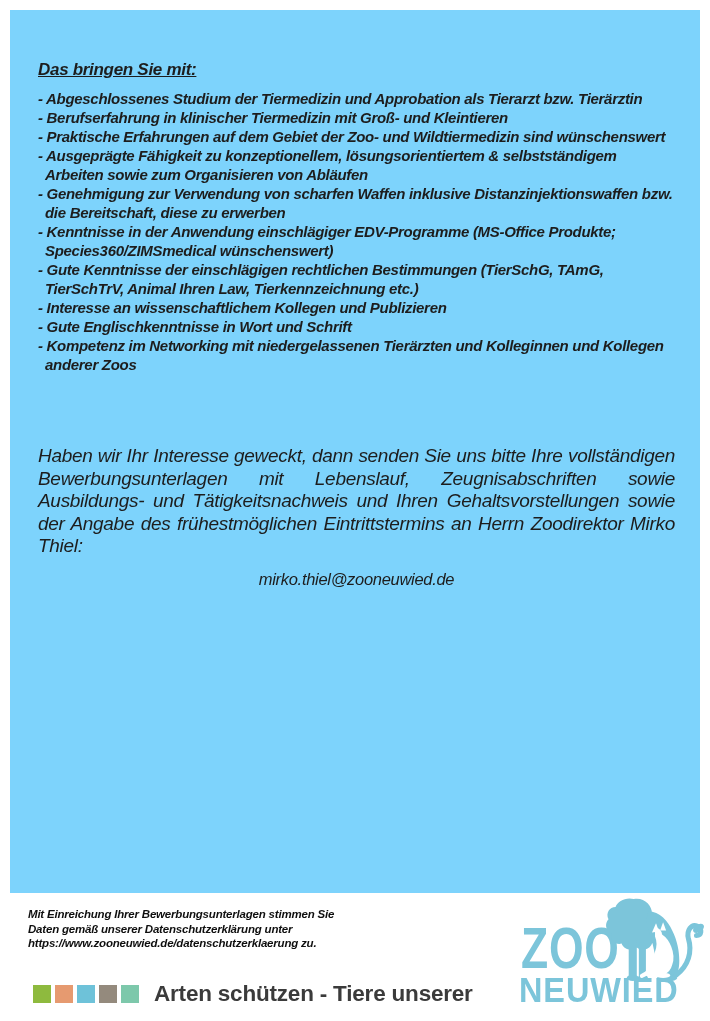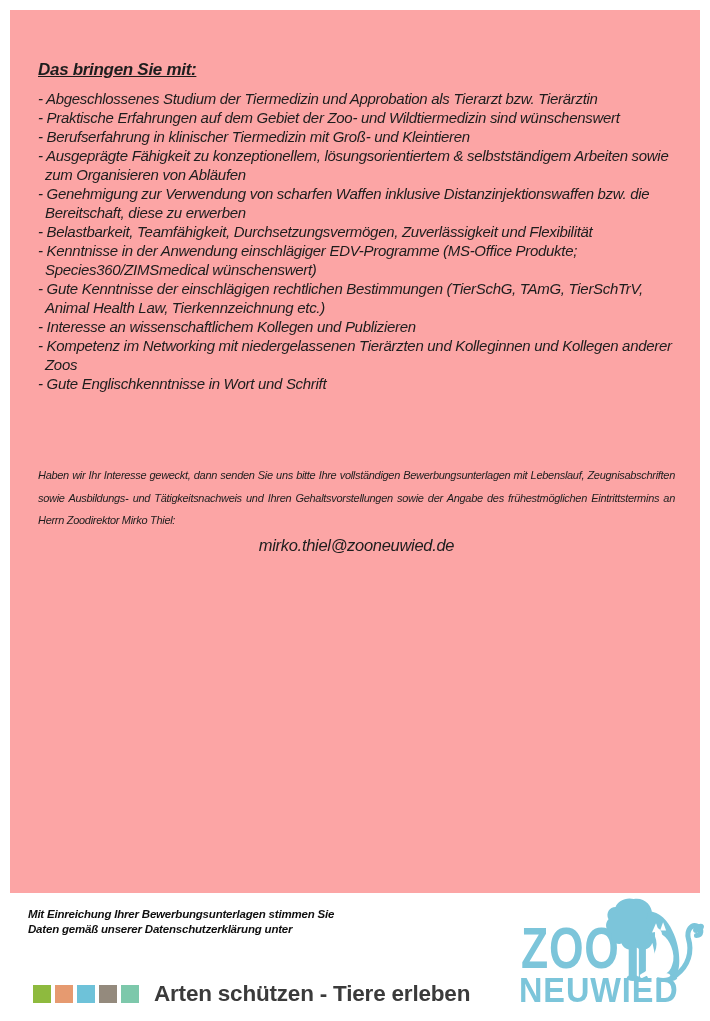--- a/index.html
+++ b/index.html
@@ -5,22 +5,22 @@
   html,body{margin:0;padding:0;background:#ffffff;}
   .page{position:relative;width:710px;height:1021px;background:#ffffff;overflow:hidden;
         font-family:"Liberation Sans",sans-serif;}
   
   .panel{position:absolute;left:10px;top:10px;width:690px;height:883px;}
   .content{position:absolute;left:28px;top:50px;width:637px;
            font-style:italic;letter-spacing:-0.3px;}
   .heading{font-size:17px;font-weight:bold;text-decoration:underline;
            margin:0 0 9px 0;}
   .req-list{margin:0;padding:0;list-style:none;font-size:15px;line-height:19px;}
-  .req-list li{padding-left:7px;text-indent:-7px;}
-  .closing{margin:71px 0 4px 0;font-size:11px;line-height:22.5px;text-align:justify;font-style:italic;}
+  .req-list li{padding-left:7px;text-indent:-7px;font-weight:bold;}
+  .closing{margin:71px 0 12px 0;font-size:19px;line-height:22.5px;text-align:justify;font-style:italic;}
   .email{text-align:center;font-size:16.5px;}
   
   .privacy{position:absolute;left:28px;top:907px;font-style:italic;font-weight:bold;
            font-size:11.5px;line-height:14.6px;color:#0f0f0f;letter-spacing:-0.2px;}
   .tagrow{position:absolute;left:33px;top:983px;display:flex;align-items:center;height:22px;}
   .squares{display:flex;}
   .square{width:18px;height:18px;margin-right:4px;}
   .tagline{margin-left:11px;font-weight:bold;font-size:22.5px;letter-spacing:-0.2px;}
   
   .logo{position:absolute;left:519px;top:893px;width:190px;height:125px;}
@@ -28,55 +28,55 @@
             transform:scaleX(0.78);transform-origin:left top;letter-spacing:1px;}
   .logo-neuwied{position:absolute;left:0px;top:80px;font-size:34.5px;font-weight:bold;line-height:1;
             transform:scaleX(0.94);transform-origin:left top;letter-spacing:1px;}
   .lion-svg{position:absolute;left:84px;top:4px;width:102px;height:87px;}
 </style>
 </head>
 <body>
 
 <div class="page">
 
-  <div class="panel" style="background: #fca5a5;">
+  <div class="panel" style="background: #7dd3fc;">
     <div class="content" style="color: rgb(29, 29, 29);">
       <h2 class="heading">Das bringen Sie mit:</h2>
       <ul class="req-list">
           <li>- Abgeschlossenes Studium der Tiermedizin und Approbation als Tierarzt bzw. Tierärztin</li>
+          <li>- Berufserfahrung in klinischer Tiermedizin mit Groß- und Kleintieren</li>
           <li>- Praktische Erfahrungen auf dem Gebiet der Zoo- und Wildtiermedizin sind wünschenswert</li>
-          <li>- Berufserfahrung in klinischer Tiermedizin mit Groß- und Kleintieren</li>
           <li>- Ausgeprägte Fähigkeit zu konzeptionellem, lösungsorientiertem &amp; selbstständigem Arbeiten sowie zum Organisieren von Abläufen</li>
           <li>- Genehmigung zur Verwendung von scharfen Waffen inklusive Distanzinjektionswaffen bzw. die Bereitschaft, diese zu erwerben</li>
-          <li>- Belastbarkeit, Teamfähigkeit, Durchsetzungsvermögen, Zuverlässigkeit und Flexibilität</li>
           <li>- Kenntnisse in der Anwendung einschlägiger EDV-Programme (MS-Office Produkte; Species360/ZIMSmedical wünschenswert)</li>
-          <li>- Gute Kenntnisse der einschlägigen rechtlichen Bestimmungen (TierSchG, TAmG, TierSchTrV, Animal Health Law, Tierkennzeichnung etc.)</li>
+          <li>- Gute Kenntnisse der einschlägigen rechtlichen Bestimmungen (TierSchG, TAmG, TierSchTrV, Animal Ihren Law, Tierkennzeichnung etc.)</li>
           <li>- Interesse an wissenschaftlichem Kollegen und Publizieren</li>
+          <li>- Gute Englischkenntnisse in Wort und Schrift</li>
           <li>- Kompetenz im Networking mit niedergelassenen Tierärzten und Kolleginnen und Kollegen anderer Zoos</li>
-          <li>- Gute Englischkenntnisse in Wort und Schrift</li>
         </ul>
       <p class="closing">Haben wir Ihr Interesse geweckt, dann senden Sie uns bitte Ihre vollständigen Bewerbungsunterlagen mit Lebenslauf, Zeugnisabschriften sowie Ausbildungs- und Tätigkeitsnachweis und Ihren Gehaltsvorstellungen sowie der Angabe des frühestmöglichen Eintrittstermins an Herrn Zoodirektor Mirko Thiel:</p>
       <div class="email">mirko.thiel@zooneuwied.de</div>
     </div>
   </div>
 
   <div class="privacy">
       <div>Mit Einreichung Ihrer Bewerbungsunterlagen stimmen Sie</div>
       <div>Daten gemäß unserer Datenschutzerklärung unter</div>
+      <div>https://www.zooneuwied.de/datenschutzerklaerung zu.</div>
     </div>
 
   <div class="tagrow">
     <div class="squares">
         <span class="square" style="background: rgb(142, 186, 62);"></span>
         <span class="square" style="background: rgb(230, 154, 112);"></span>
         <span class="square" style="background: rgb(110, 194, 217);"></span>
         <span class="square" style="background: rgb(148, 138, 125);"></span>
         <span class="square" style="background: rgb(125, 200, 171);"></span>
       </div>
-    <div class="tagline" style="color: rgb(59, 59, 59);">Arten schützen - Tiere erleben</div>
+    <div class="tagline" style="color: rgb(59, 59, 59);">Arten schützen - Tiere unserer</div>
   </div>
 
   <div class="logo">
     <div class="logo-zoo" style="color: rgb(124, 197, 218);">ZOO</div>
     <div class="logo-neuwied" style="color: rgb(124, 197, 218);">NEUWIED</div>
     <svg class="lion-svg" viewBox="0 0 100 86" xmlns="http://www.w3.org/2000/svg">
       <g fill="#7cc5da">
 
         <path d="M30,2 C22,0 14,4 12,10 C6,10 2,16 5,22 C1,26 2,34 8,36
                  C6,42 12,48 18,46 C20,52 28,54 33,50 C38,54 46,52 48,46

